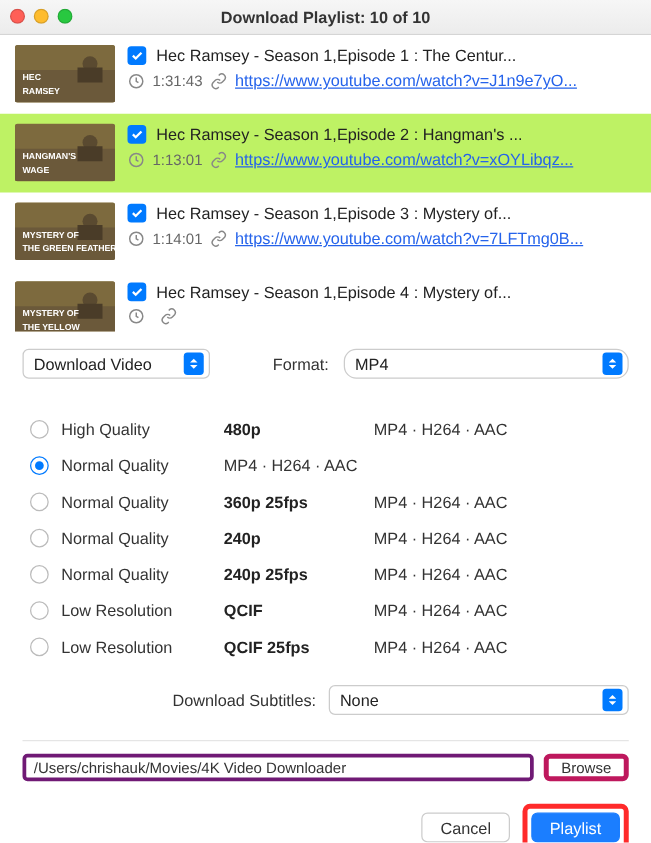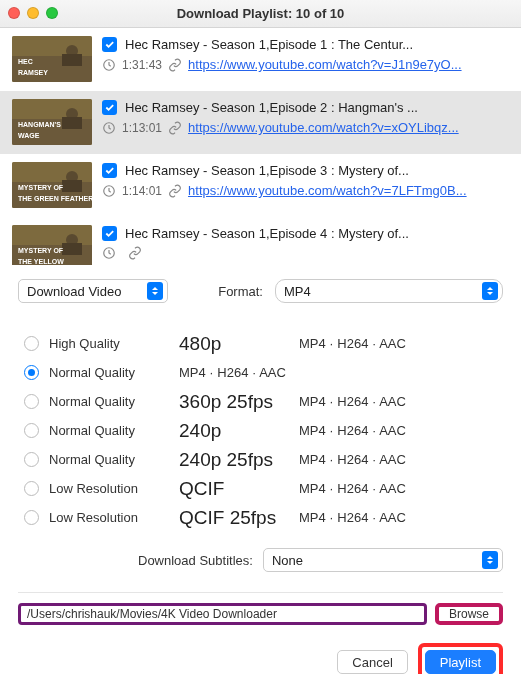--- a/index.html
+++ b/index.html
@@ -8,21 +8,21 @@
 .titlebar { height: 28px; background: linear-gradient(#f6f6f6,#ececec); border-bottom: 1px solid #d5d5d5; position: relative; display: flex; align-items: center; justify-content: center; }
 .traffic { position: absolute; left: 8px; top: 7px; display: flex; gap: 7px; }
 .tl { width: 12px; height: 12px; border-radius: 50%; border: 0.5px solid rgba(0,0,0,0.15); }
 .tl.red { background: #ff5f57; }
 .tl.yellow { background: #febc2e; }
 .tl.green { background: #28c840; }
 .titlebar-title { font-size: 13px; font-weight: 600; color: #333; }
 
 .playlist { height: 237px; overflow: hidden; }
 .item { display: flex; padding: 8px 12px; gap: 10px; height: 63px; }
-.item.selected { background: #e5e5e5; }
+.item.selected { background: #bef264; }
 .thumb { width: 80px; height: 46px; background: #8b7a4a; border-radius: 2px; position: relative; overflow: hidden; flex-shrink: 0; }
 .thumb svg { width: 100%; height: 100%; display: block; }
 .meta { flex: 1; min-width: 0; }
 .row1 { display: flex; align-items: center; gap: 8px; margin-top: 1px; }
 .checkbox { width: 15px; height: 15px; background: #007aff; border-radius: 3px; display: inline-flex; align-items: center; justify-content: center; flex-shrink: 0; }
 .checkbox svg { width: 11px; height: 11px; }
 .vtitle { font-size: 13px; color: #222; white-space: nowrap; overflow: hidden; text-overflow: ellipsis; }
 .row2 { display: flex; align-items: center; gap: 6px; margin-top: 5px; }
 .small-icon { width: 14px; height: 14px; color: #888; flex-shrink: 0; }
 .duration { font-size: 12px; color: #666; }
@@ -37,21 +37,21 @@
 .dlmode { width: 150px; }
 .fmt-label { margin-left: auto; font-size: 13px; color: #333; }
 .fmt-select { width: 228px; border-radius: 10px; }
 
 .quality-list { margin-top: 26px; }
 .qrow { display: flex; align-items: center; height: 29px; padding-left: 6px; }
 .radio { width: 15px; height: 15px; border: 1.5px solid #bbb; border-radius: 50%; margin-right: 10px; flex-shrink: 0; display: flex; align-items: center; justify-content: center; }
 .radio.checked { border-color: #007aff; }
 .radio.checked::after { content: ""; width: 7px; height: 7px; background: #007aff; border-radius: 50%; }
 .qname { width: 130px; font-size: 13px; color: #333; }
-.qres { width: 120px; font-size: 19px; font-weight: 400; color: #222; }
+.qres { width: 120px; font-size: 13px; font-weight: 700; color: #222; }
 .qcodec { font-size: 13px; color: #333; }
 
 .subs-row { display: flex; align-items: center; gap: 10px; margin-top: 16px; padding-left: 120px; }
 .subs-label { font-size: 13px; color: #333; }
 .subs-select { flex: 1; }
 
 .divider { height: 1px; background: #e5e5e5; margin: 20px 0 10px 0; }
 
 .path-row { display: flex; gap: 8px; align-items: center; }
 .path-input { flex: 1; height: 22px; border: 3px solid #701a75; border-radius: 4px; padding: 0 6px; font-size: 12px; color: #333; background: #fff; }

